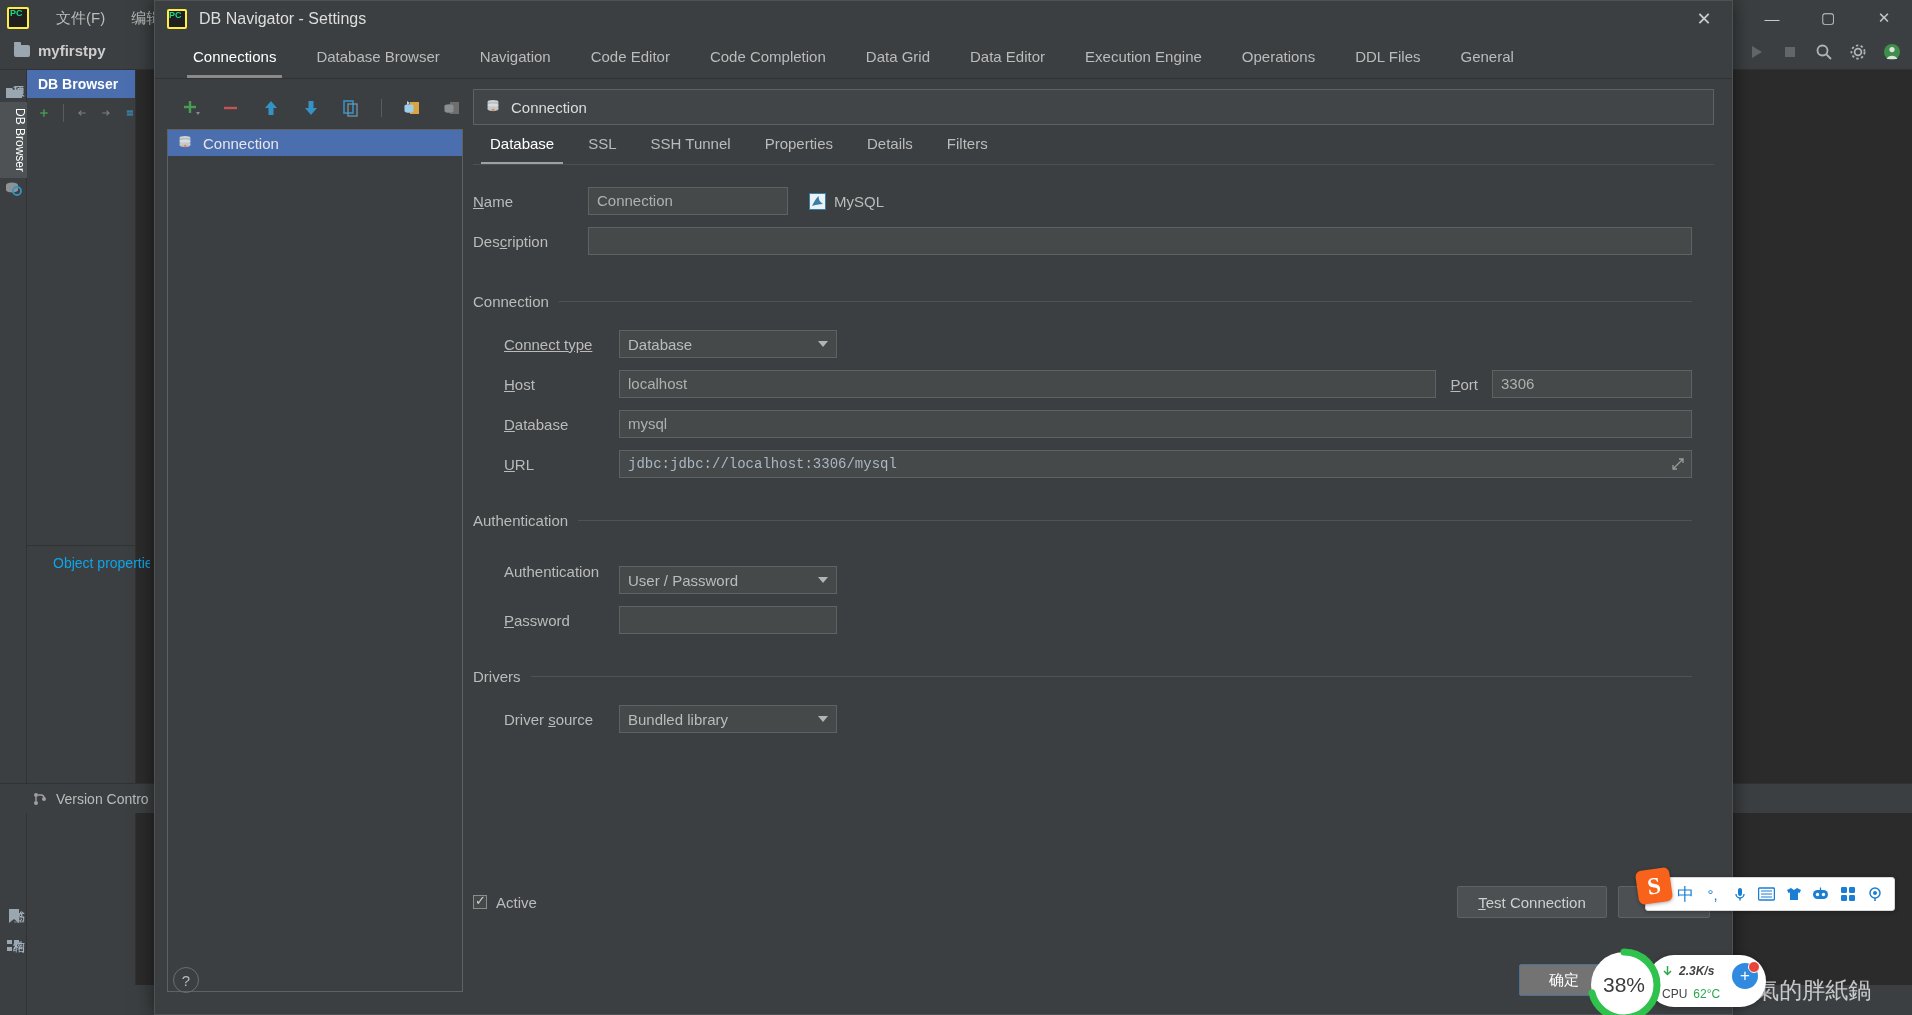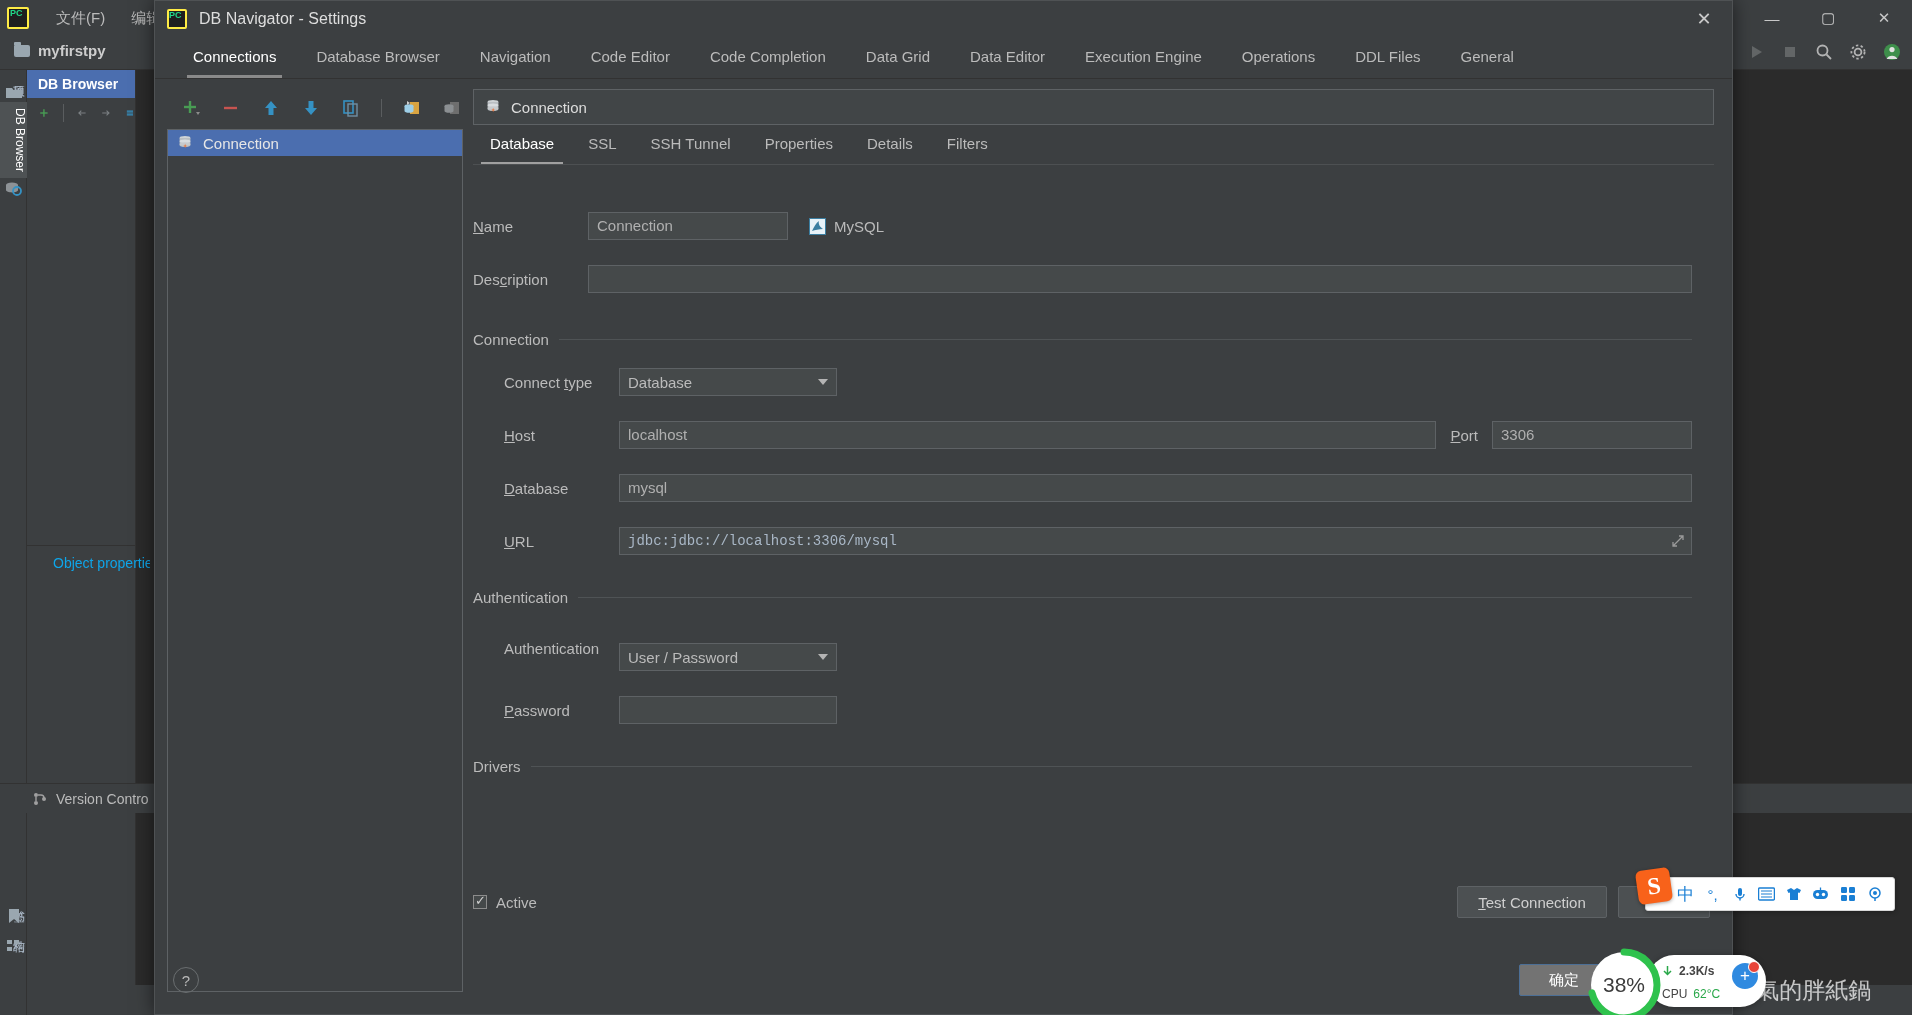--- a/index.html
+++ b/index.html
@@ -159,21 +159,21 @@
     display: flex; align-items: center; gap: 9px; padding-left: 12px; font-size: 15px; color: #dcdcdc;
   }
   .set-tabs { height: 40px; display: flex; align-items: flex-end; border-bottom: 1px solid #4d5052; }
   .set-tab { padding: 0 17px; height: 38px; line-height: 36px; font-size: 15px; color: #bbbbbb; position: relative; }
   .set-tab.active { color: #ffffff; }
   .set-tab.active::after {
     content:""; position:absolute; left: 8px; right: 8px; bottom: 0; height: 2px; background: #a0a0a0;
   }
 
   .form { padding: 22px 0 0 0; flex: 1; overflow: hidden; }
-  .row { display: flex; align-items: center; margin-bottom: 12px; margin-top: 25px; }
+  .row { display: flex; align-items: center; margin-bottom: 12px; }
   .lbl { font-size: 15px; color: #bbbbbb; flex: none; }
   .lbl u { text-decoration: underline; }
 
   .fld {
     background: #45494a; border: 1px solid #5e6265; color: #b0b0b0;
     height: 28px; line-height: 26px; padding: 0 8px; font-size: 15px;
     font-family: "Liberation Sans", sans-serif; display: flex; align-items: center;
   }
   .fld.mono { font-family: "Liberation Mono", monospace; font-size: 14px; color: #a9b7c6; }
 
@@ -476,21 +476,21 @@
           </div>
 
           <div class="group" style="margin-top:38px;">
             <div class="group-title">
               <span>Connection</span>
               <span class="group-line" style="margin-right:22px;"></span>
             </div>
           </div>
 
           <div class="row" style="margin-top:20px;">
-            <span class="lbl" style="width:146px; padding-left:31px;">Connect <u>t</u>ype</span>
+            <span class="lbl" style="width:146px; padding-left:31px;text-decoration:underline;">Connect <u>t</u>ype</span>
             <span class="combo" style="width:218px;">
               <span>Database</span>
               <span class="caret"></span>
             </span>
           </div>
 
           <div class="row">
             <span class="lbl" style="width:146px; padding-left:31px;"><u>H</u>ost</span>
             <span class="fld" style="flex:1;">localhost</span>
             <span class="lbl" style="margin:0 14px;"><u>P</u>ort</span>
@@ -533,20 +533,27 @@
             <span class="fld" style="width:218px;"></span>
           </div>
 
           <div class="group" style="margin-top:34px;">
             <div class="group-title">
               <span>Drivers</span>
               <span class="group-line" style="margin-right:22px;"></span>
             </div>
           </div>
 
+          <div class="row" style="margin-top:20px;">
+            <span class="lbl" style="width:146px; padding-left:31px;">Driver <u>s</u>ource</span>
+            <span class="combo" style="width:218px;">
+              <span>Bundled library</span>
+              <span class="caret"></span>
+            </span>
+          </div>
         </div>
       </div>
 
       <div style="position:absolute; left:12px; right:22px; bottom:96px; display:flex; align-items:center;">
         <div style="width:306px;"></div>
         <div class="checkbox-row">
           <span class="cbx"></span>
           <span>Active</span>
         </div>
         <div style="margin-left:auto; display:flex; gap:11px;">
@@ -616,21 +623,21 @@
   <div class="sogou-logo">S</div>
 
   <div class="csdn-wm">CSDN</div>
   <div class="csdn-wm2">@帥氣的胖紙鍋</div>
 
   <div class="perf-pill">
     <div class="perf-row">
       <svg width="11" height="12" viewBox="0 0 11 12">
           <path d="M5.5 1v8M2 6l3.5 3.5L9 6" stroke="#2aa84a" stroke-width="1.5" fill="none"></path>
         </svg>
-      <span style="font-weight:bold;">2.3K/s</span>
+      <span style="font-weight:bold;font-style:italic;">2.3K/s</span>
     </div>
     <div class="perf-row">
       <span>CPU</span>
       <span style="color:#2aa84a;">62°C</span>
     </div>
   </div>
 
   <svg class="cpu-dial" viewBox="0 0 74 74">
     <circle cx="37" cy="37" r="33" fill="#ffffff"></circle>
     <circle cx="37" cy="37" r="33" fill="none" stroke="#2fc24d" stroke-width="7" stroke-dasharray="207.3" stroke-dashoffset="60" transform="rotate(-90 37 37)" stroke-linecap="round"></circle>

